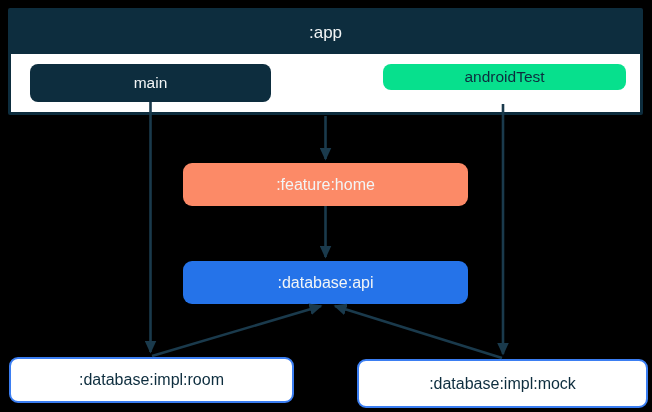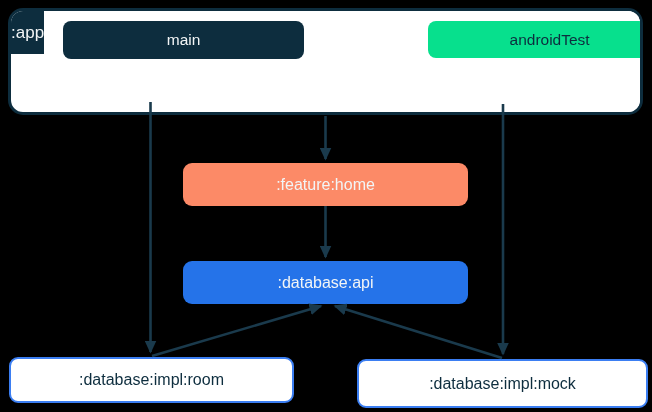--- a/index.html
+++ b/index.html
@@ -25,24 +25,24 @@
     background: var(--c-background);
     overflow: hidden;
   }
   
   .app-box {
     position: absolute;
     left: 8px; top: 8px;
     width: 635px; height: 107px;
     background: var(--c-white);
     border: 3px solid var(--c-navy);
-    border-radius: 15px;
+    border-radius: 2px;
     overflow: hidden;
     display: flex;
-    flex-direction: row;
+    flex-direction: column;
   }
   .app-header {
     height: 43px;
     background: var(--c-navy);
     display: flex;
     align-items: center;
     justify-content: center;
     color: var(--c-lightText);
     font-size: 17px;
   }
@@ -63,25 +63,24 @@
   }
   .node-main {
     left: 19px; top: 10px;
     width: 241px; height: 38px;
     background: var(--c-navy);
     color: var(--c-lightText);
     font-size: 15.5px;
   }
   .node-androidtest {
     left: 372px; top: 10px;
-    width: 243px; height: 37px;
+    width: 243px; height: 26px;
     background: var(--c-green);
     color: var(--c-navy);
     font-size: 15.5px;
-    margin-left: 12px;
   }
   .node-feature {
     left: 183px; top: 163px;
     width: 285px; height: 43px;
     background: var(--c-coral);
     color: var(--c-lightText);
     border-radius: 9px;
     align-items: center;
   }
   .node-api {

